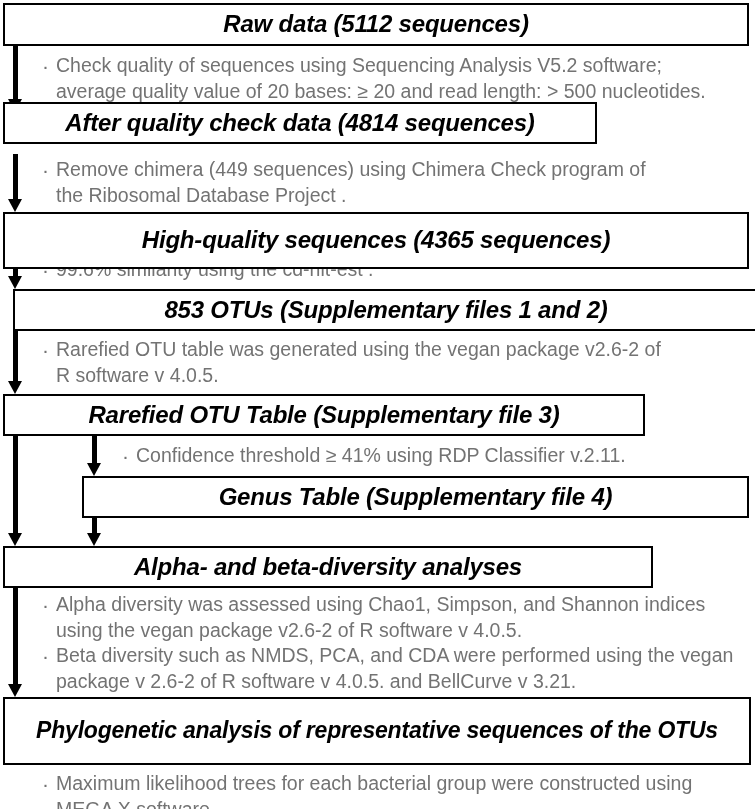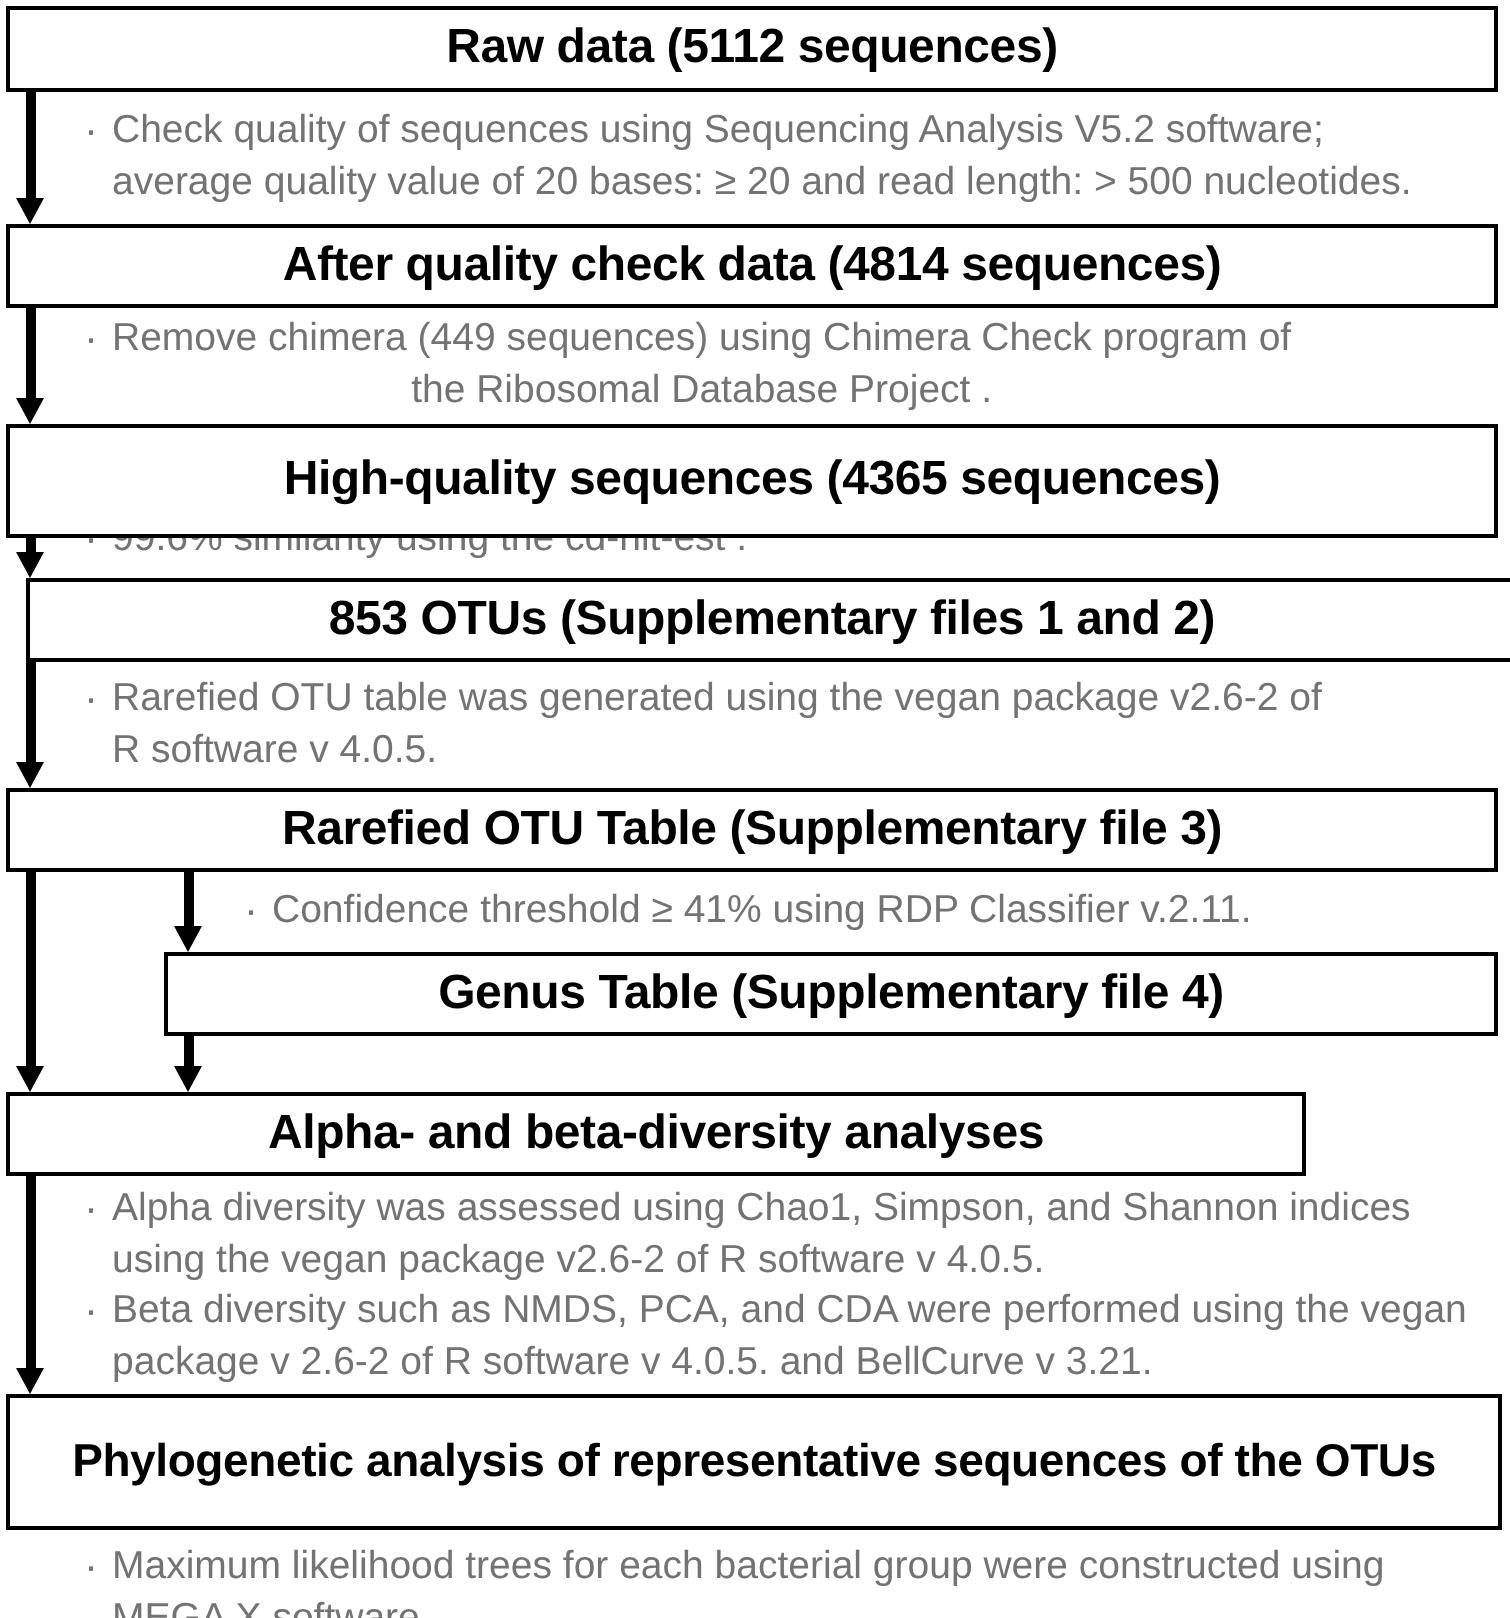--- a/index.html
+++ b/index.html
@@ -38,28 +38,29 @@
     line-height: 1.12;
     letter-spacing: -0.2px;
     z-index: 3;
   }
 
   .node-box .node-label {
     display: block;
     width: 100%;
     padding: 0 6px;
     box-sizing: border-box;
+    font-style: italic;
   }
 
   
   .box-raw        { left: 3px;  top: 3px;   width: 746px; height: 43px; font-size: 24px; }
-  .box-afterqc    { left: 3px;  top: 112px; width: 746px; height: 42px; font-size: 24px; }
+  .box-afterqc    { left: 3px;  top: 102px; width: 594px; height: 42px; font-size: 24px; }
   .box-highqual   { left: 3px;  top: 212px; width: 746px; height: 57px; font-size: 24px; }
   .box-otus       { left: 13px;  top: 289px; width: 746px; height: 42px; font-size: 24px; }
-  .box-rarefied   { left: 3px;  top: 394px; width: 746px; height: 42px; font-size: 24px; }
+  .box-rarefied   { left: 3px;  top: 394px; width: 642px; height: 42px; font-size: 24px; }
   .box-genus      { left: 82px; top: 476px; width: 667px; height: 42px; font-size: 24px; }
   .box-alphabeta  { left: 3px;  top: 546px; width: 650px; height: 42px; font-size: 24px; }
   .box-phylo      { left: 3px;  top: 697px; width: 748px; height: 68px; font-size: 23px; }
 
   
   .annot {
     position: absolute;
     font-size: 19.5px;
     line-height: 1.32;
     color: #737373;
@@ -74,21 +75,21 @@
   .annot .bullet-line.has-dot::before {
     content: "\00B7";
     position: absolute;
     left: 0;
     top: -0.06em;
     font-size: 21px;
     line-height: 1.32;
   }
 
   .annot-qc       { left: 42px; top: 53px;  }
-  .annot-chimera  { left: 42px; top: 157px; text-align: center; }
+  .annot-chimera  { left: 42px; top: 157px; }
   .annot-similar  { left: 42px; top: 257px; }
   .annot-rarefy   { left: 42px; top: 337px; }
   .annot-conf     { left: 122px; top: 443px; }
   .annot-diversity{ left: 42px; top: 592px; }
   .annot-mega     { left: 42px; top: 771px; }
 
   
   .arrow {
     position: absolute;
     z-index: 1;

